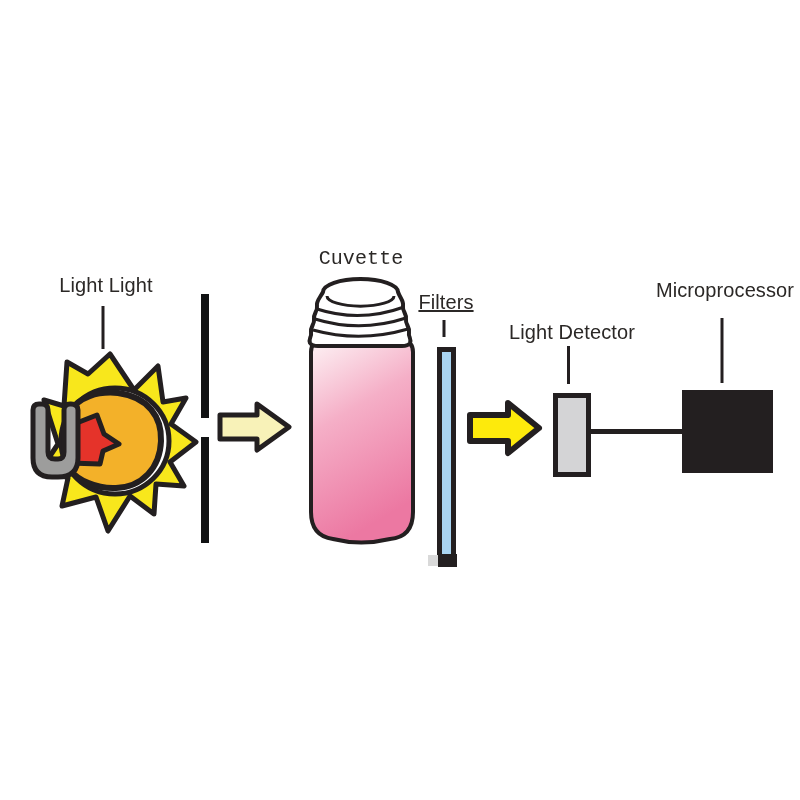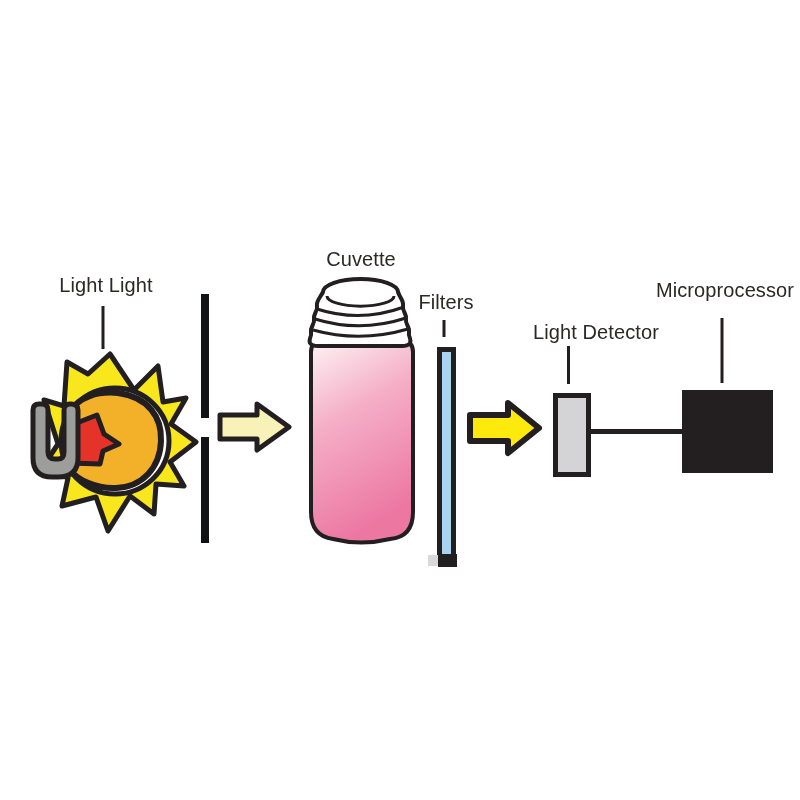--- a/index.html
+++ b/index.html
@@ -66,20 +66,20 @@
     <rect x="682" y="390" width="91" height="83" fill="var(--c-chip-black)"></rect>
 
     <line x1="103" y1="306" x2="103" y2="349" stroke="var(--c-outline)" stroke-width="3"></line>
     <line x1="444" y1="320" x2="444" y2="337" stroke="var(--c-outline)" stroke-width="3"></line>
     <line x1="568.5" y1="346" x2="568.5" y2="384" stroke="var(--c-outline)" stroke-width="3"></line>
     <line x1="722" y1="318" x2="722" y2="383" stroke="var(--c-outline)" stroke-width="3"></line>
   </svg>
 
   <div class="label" style="left:106px; top:274px;">Light Light</div>
 
-  <div class="label" style="left:361px; top:248px;">Cuvette</div>
+  <div class="label" style="left:361px; top:248px;font-family:Liberation Mono, monospace;">Cuvette</div>
 
-  <div class="label" style="left:446px; top:291px;">Filters</div>
+  <div class="label" style="left:446px; top:291px;text-decoration:underline;">Filters</div>
 
-  <div class="label" style="left:572px; top:321px;margin-left:24px;">Light Detector</div>
+  <div class="label" style="left:572px; top:321px;">Light Detector</div>
 
   <div class="label" style="left:725px; top:279px;">Microprocessor</div>
 </div>
 
 </body></html>

